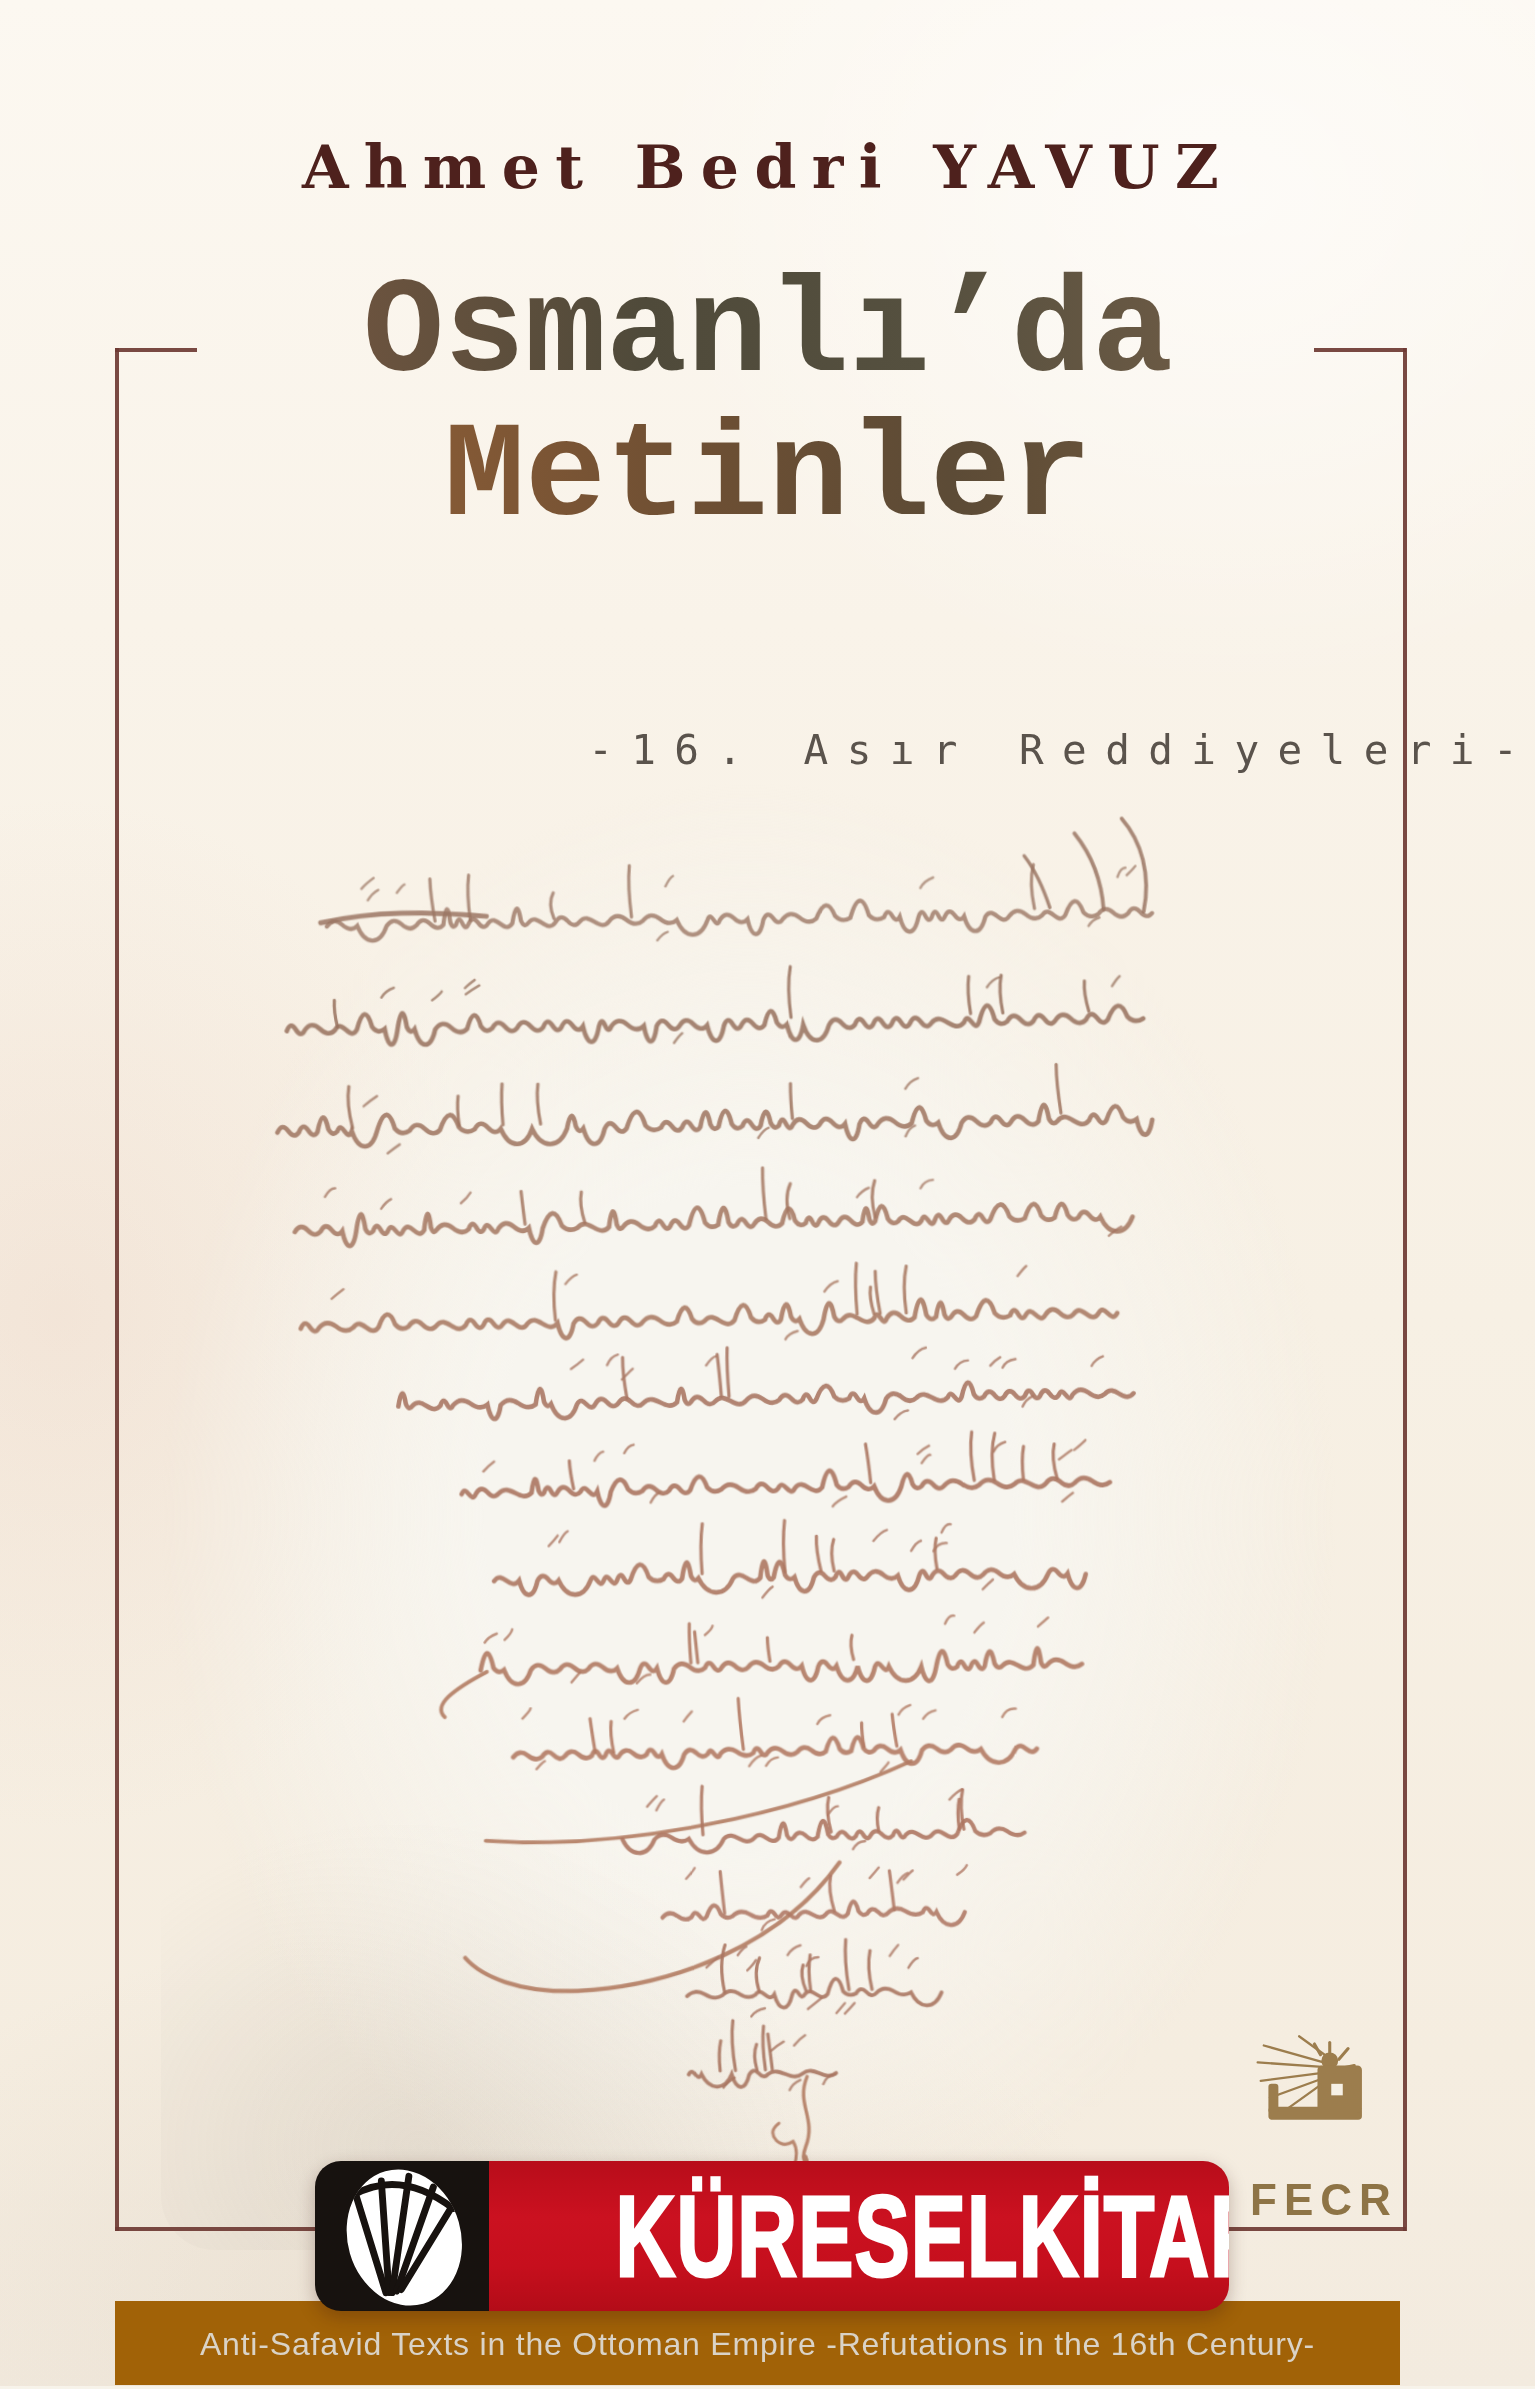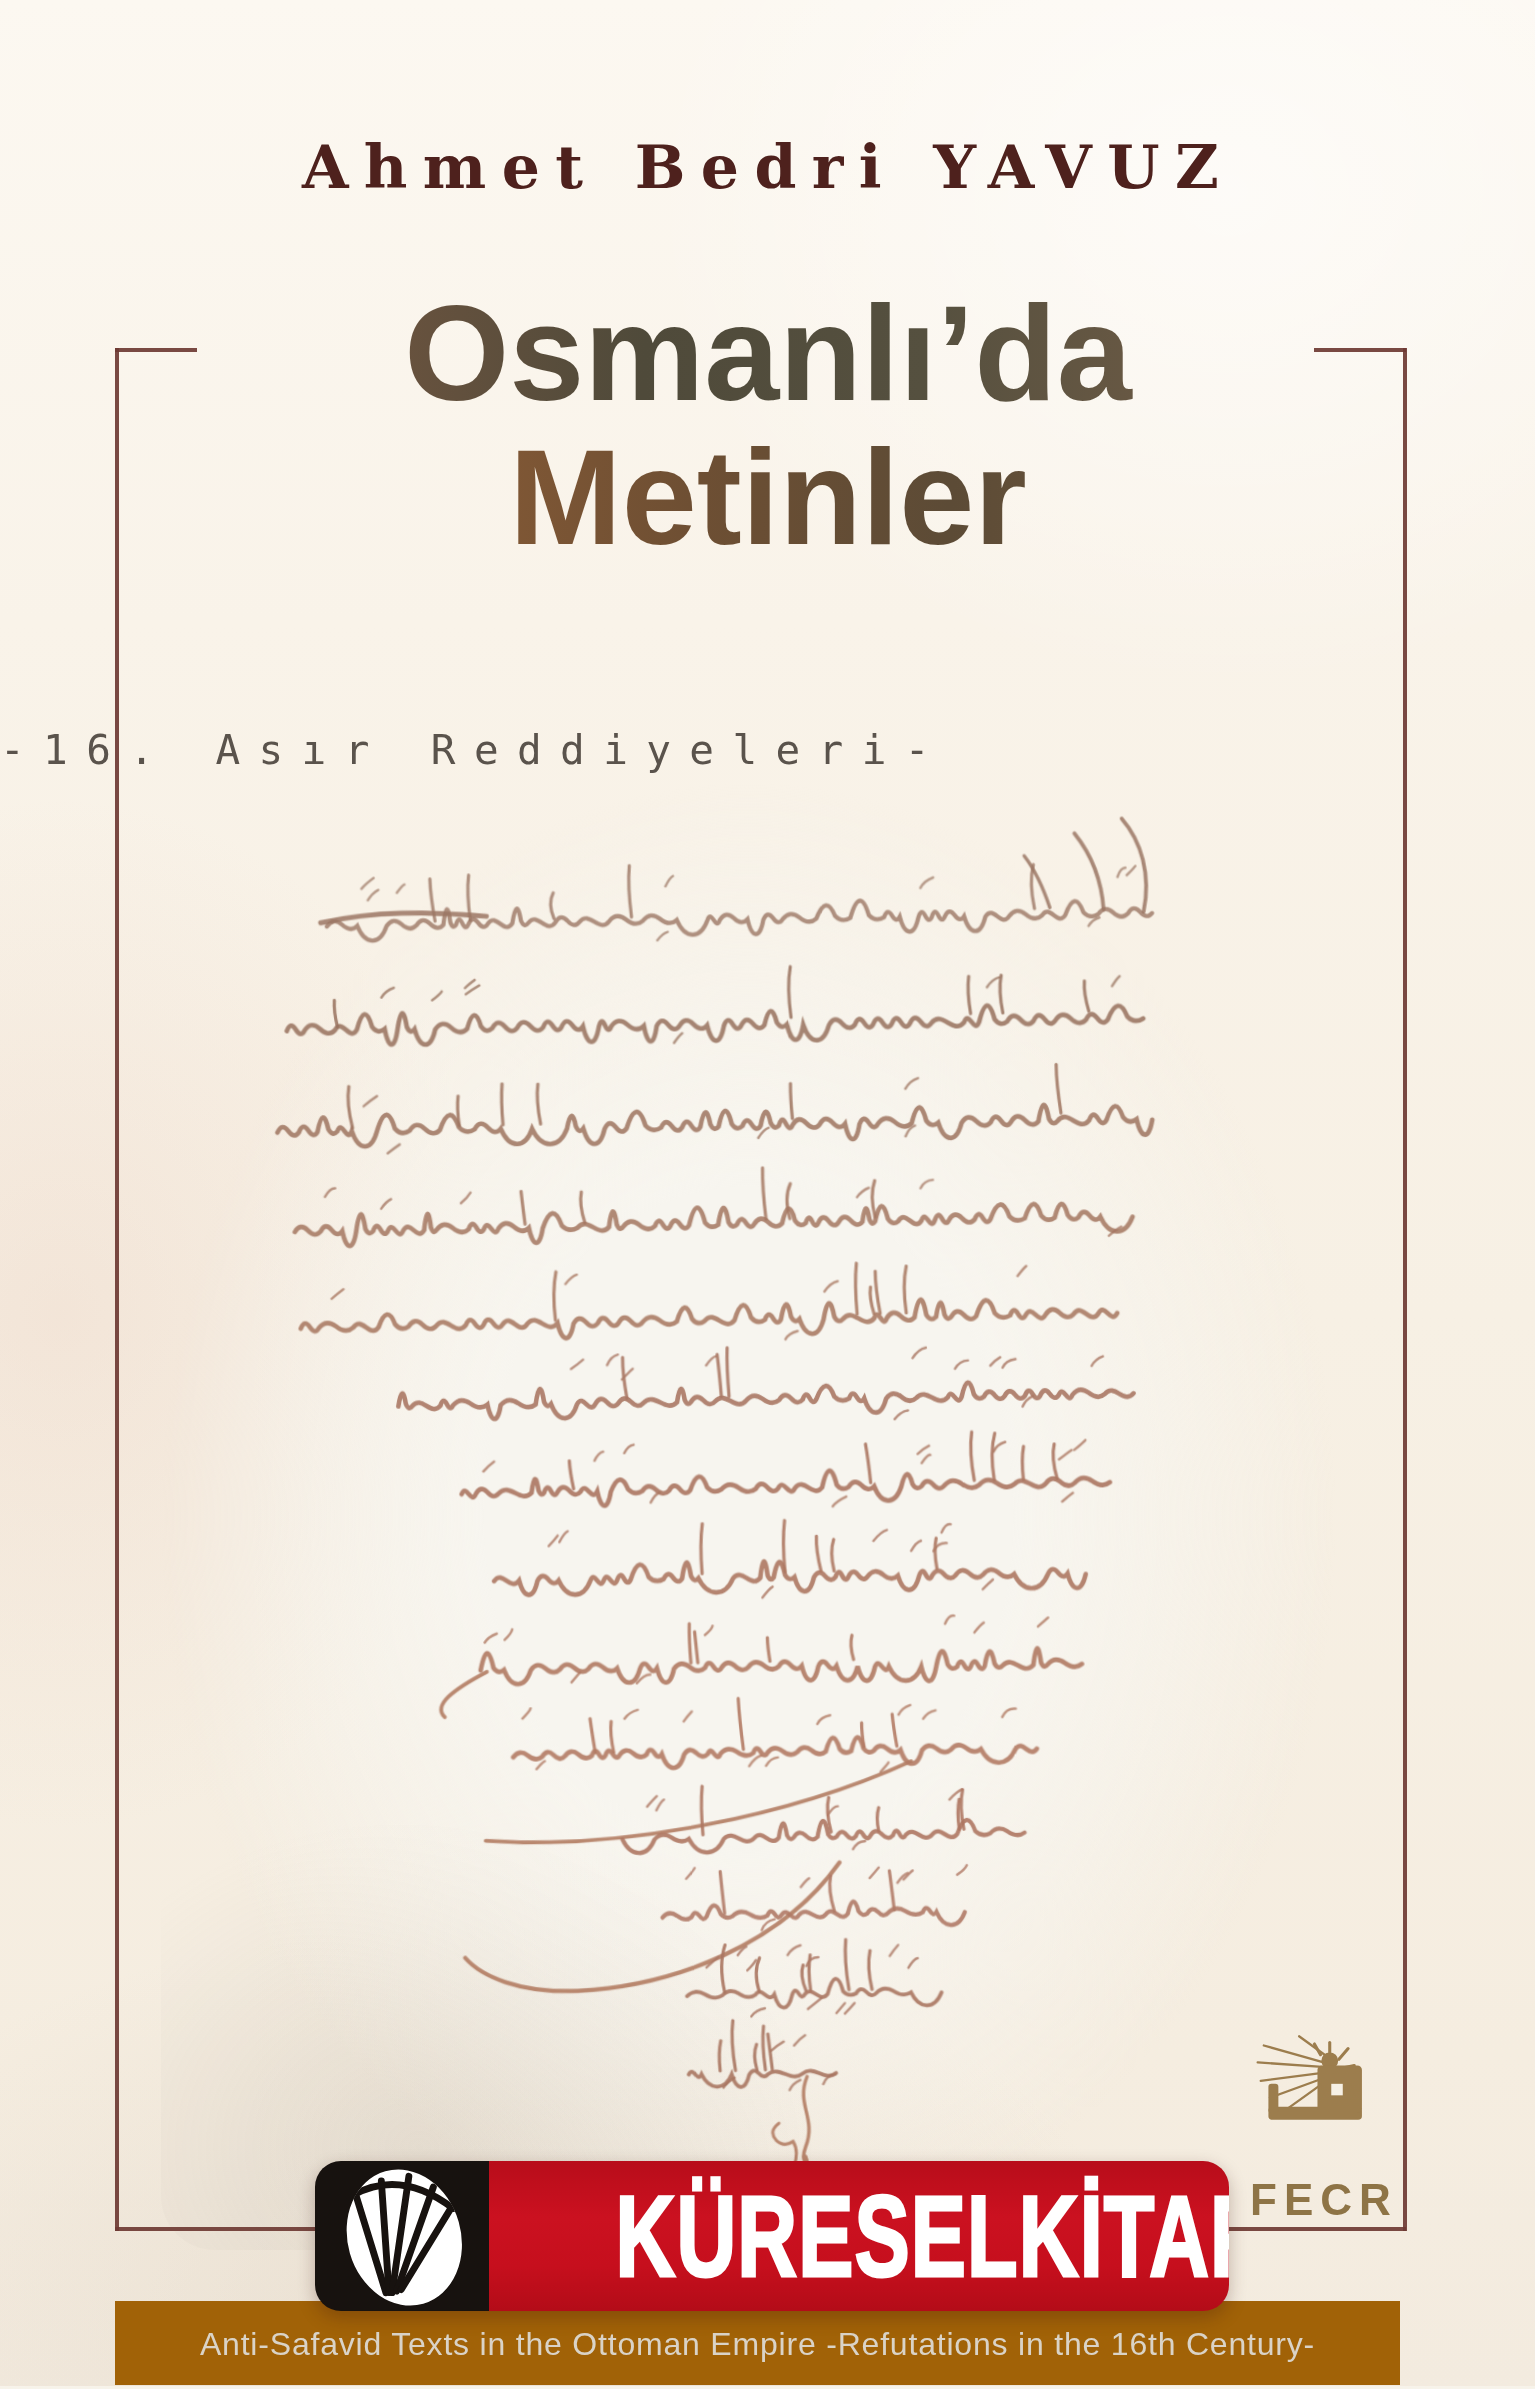--- a/index.html
+++ b/index.html
@@ -11,27 +11,27 @@
         radial-gradient(40% 30% at 4% 55%, rgba(231,200,184,.28), rgba(231,200,184,0) 72%),
         radial-gradient(60% 22% at 30% 97%, rgba(216,203,186,.35), rgba(216,203,186,0) 75%),
         linear-gradient(180deg,#fcf8f1 0%,#f9f3e9 26%,#f7f0e4 55%,#f5ede0 86%,#f3ebdf 100%);}
   .paper{position:absolute;left:161px;top:783px;width:1175px;height:1467px;border-radius:54px;
       background:
         radial-gradient(45% 30% at 22% 93%, rgba(186,180,170,.20), rgba(186,180,170,0) 75%),
         radial-gradient(closest-side, #f7f5ef 45%, rgba(247,245,239,.55) 72%, rgba(247,245,239,0) 100%);}
   .author{position:absolute;left:0;top:132px;width:1536px;text-align:center;
       font-family:"DejaVu Serif",serif;font-weight:bold;font-size:60px;letter-spacing:15.4px;
       color:#4e211d;}
-  .title{position:absolute;left:0;top:282px;width:1536px;text-align:center;
-      font-family:Liberation Sans, sans-serif;font-weight:bold;font-size:135px;line-height:144px;}
+  .title{position:absolute;left:0;top:263px;width:1536px;text-align:center;
+      font-family:Liberation Mono, monospace;font-weight:bold;font-size:135px;line-height:144px;}
   .title div{-webkit-background-clip:text;background-clip:text;color:transparent;}
   .t1{background-image:linear-gradient(92deg,#7d4a2c 0%,#6e543f 22%,#4f4a3a 42%,#55503f 60%,#6f5b45 80%,#5c4f3e 100%);}
   .t2{background-image:linear-gradient(92deg,#8b5632 0%,#96653c 20%,#6b5034 36%,#423f34 52%,#3c3a31 66%,#55503f 82%,#6c5f49 100%);}
   .t3{background-image:linear-gradient(92deg,#7a4a2b 0%,#8a5c36 25%,#6e4f33 45%,#5c4b36 62%,#735a3e 82%,#584736 100%);}
-  .subtitle{position:absolute;left:0;top:726px;width:1536px;text-align:left;
+  .subtitle{position:absolute;left:0;top:726px;width:1536px;text-align:right;
       font-family:"DejaVu Sans Mono",monospace;font-size:41px;letter-spacing:18.4px;color:#5a534c;}
   .fl{position:absolute;background:#6e3a33;opacity:.92;}
   .fl-left{left:115px;top:348px;width:3.8px;height:1883px;}
   .fl-right{left:1403px;top:348px;width:3.8px;height:1883px;}
   .fl-topleft{left:115px;top:348px;width:82px;height:3.8px;}
   .fl-topright{left:1314px;top:348px;width:92px;height:3.8px;}
   .fl-bottom{left:115px;top:2227px;width:1291px;height:3.8px;}
   .callig{position:absolute;left:0;top:0;width:1536px;height:2389px;pointer-events:none;}
   .fecr{position:absolute;left:1250px;top:2033px;width:138px;text-align:center;}
   .fecr-text{margin-top:22px;font-size:44px;letter-spacing:7px;color:#8e7446;font-weight:bold;}

